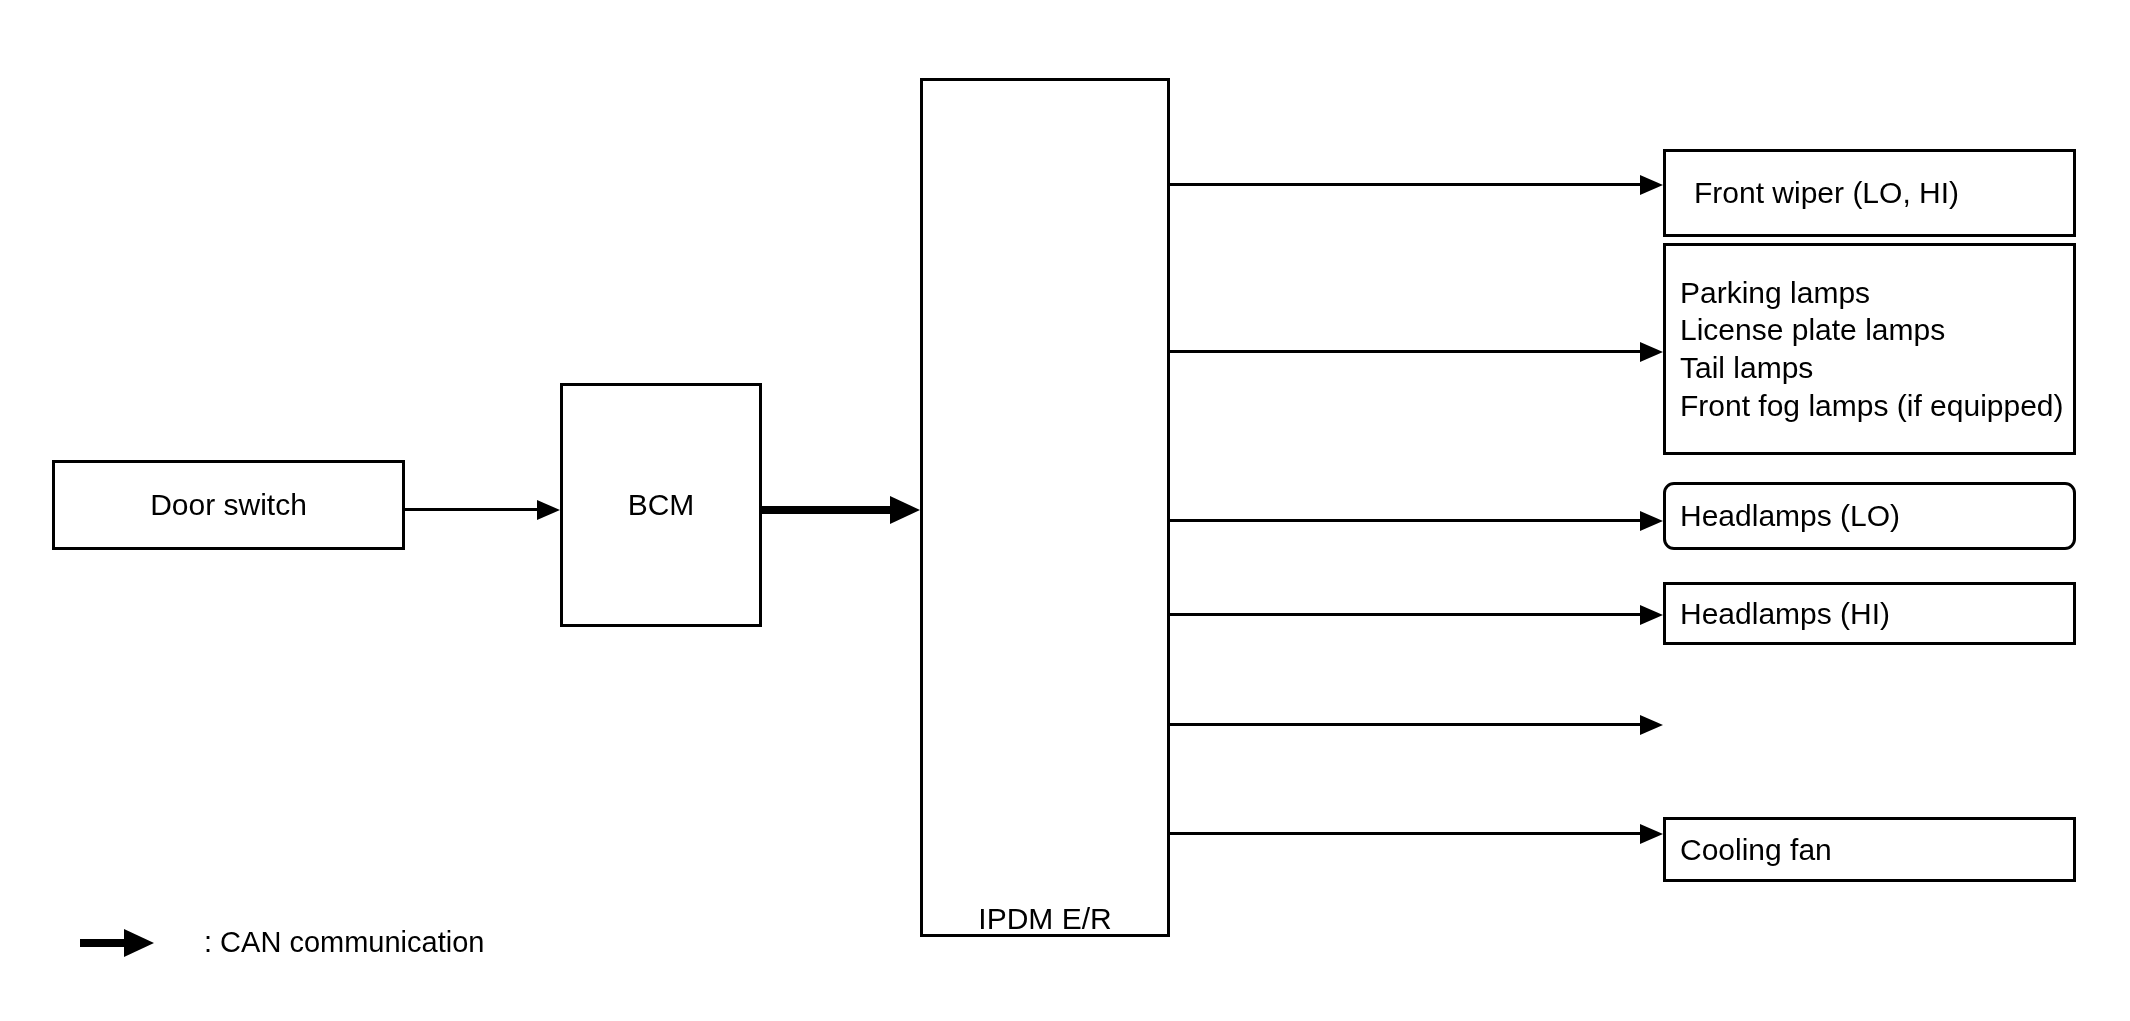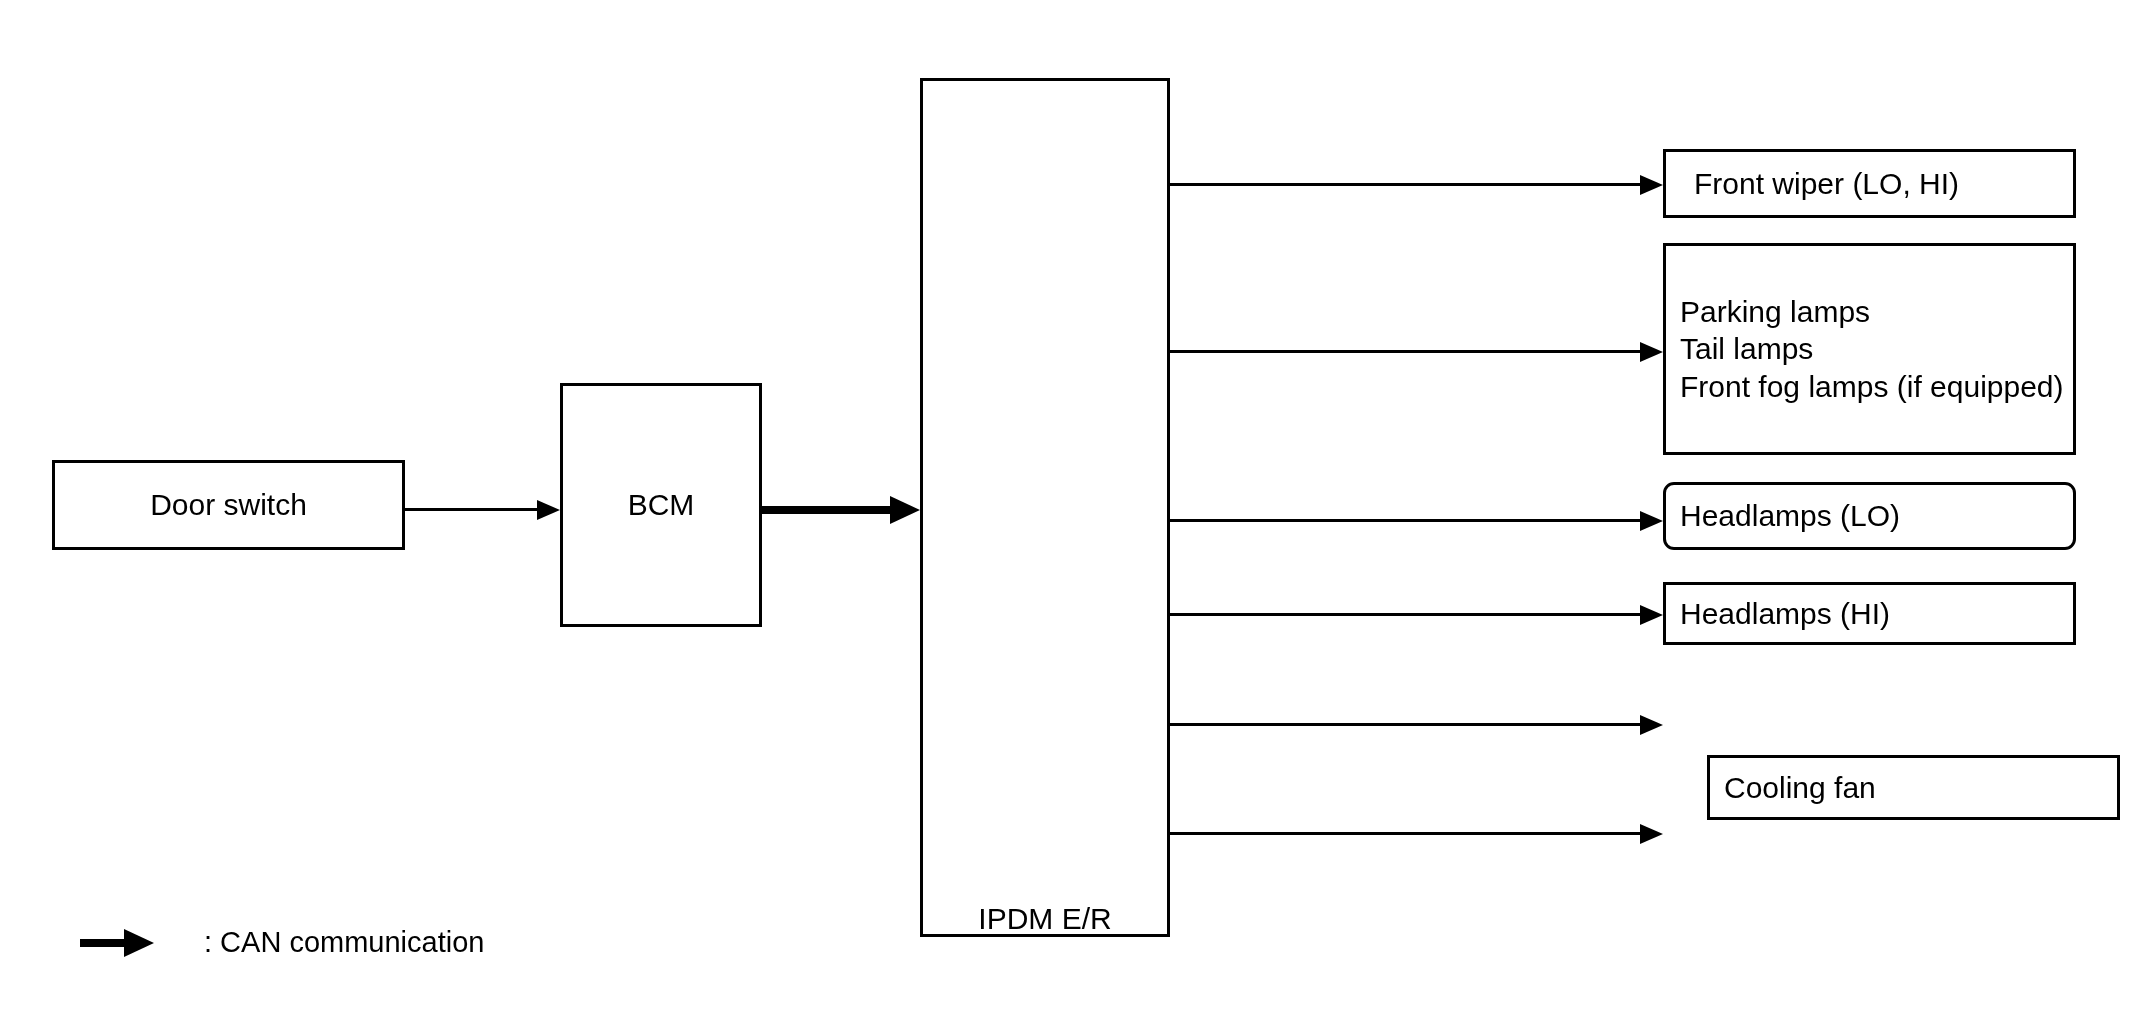--- a/index.html
+++ b/index.html
@@ -170,48 +170,49 @@
   <div class="conn" style="left:1170px; top:723px; width:493px;">
     <span class="shaft" style="width:474px;"></span>
     <span class="head" style="left:470px;"></span>
   </div>
 
   <div class="conn" style="left:1170px; top:832px; width:493px;">
     <span class="shaft" style="width:474px;"></span>
     <span class="head" style="left:470px;"></span>
   </div>
 
-  <div class="node leftalign" style="left:1663px; top:149px; width:413px; height:69px;padding-left:28px;">
+  <div class="node leftalign" style="left:1663px; top:149px; width:413px; height:88px;padding-left:28px;">
     <span class="lines">
       <span class="ln">Front wiper (LO, HI)</span>
     </span>
   </div>
 
   <div class="node leftalign" style="left:1663px; top:243px; width:413px; height:212px;">
     <span class="lines">
       <span class="ln">Parking lamps</span>
+      <span class="ln">License plate lamps</span>
       <span class="ln">Tail lamps</span>
       <span class="ln">Front fog lamps (if equipped)</span>
     </span>
   </div>
 
   <div class="node leftalign" style="left:1663px; top:482px; width:413px; height:68px;border-radius:11px;">
     <span class="lines">
       <span class="ln">Headlamps (LO)</span>
     </span>
   </div>
 
   <div class="node leftalign" style="left:1663px; top:582px; width:413px; height:63px;">
     <span class="lines">
       <span class="ln">Headlamps (HI)</span>
     </span>
   </div>
 
 
-  <div class="node leftalign" style="left:1663px; top:755px; width:413px; height:65px;margin-left:44px;">
+  <div class="node leftalign" style="left:1663px; top:817px; width:413px; height:65px;">
     <span class="lines">
       <span class="ln">Cooling fan</span>
     </span>
   </div>
 
   <div id="legend" style="left:80px; top:926px;">
     <span class="legend-arrow">
       <span class="shaft"></span>
       <span class="head"></span>
     </span>

